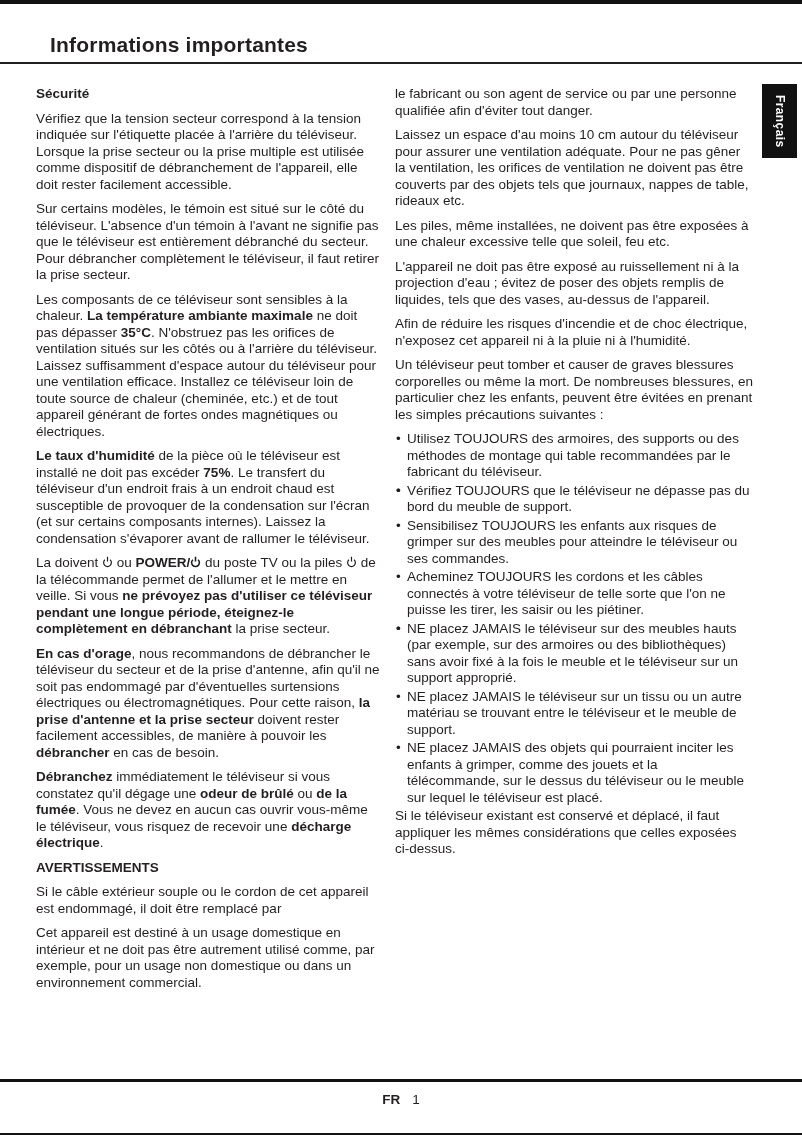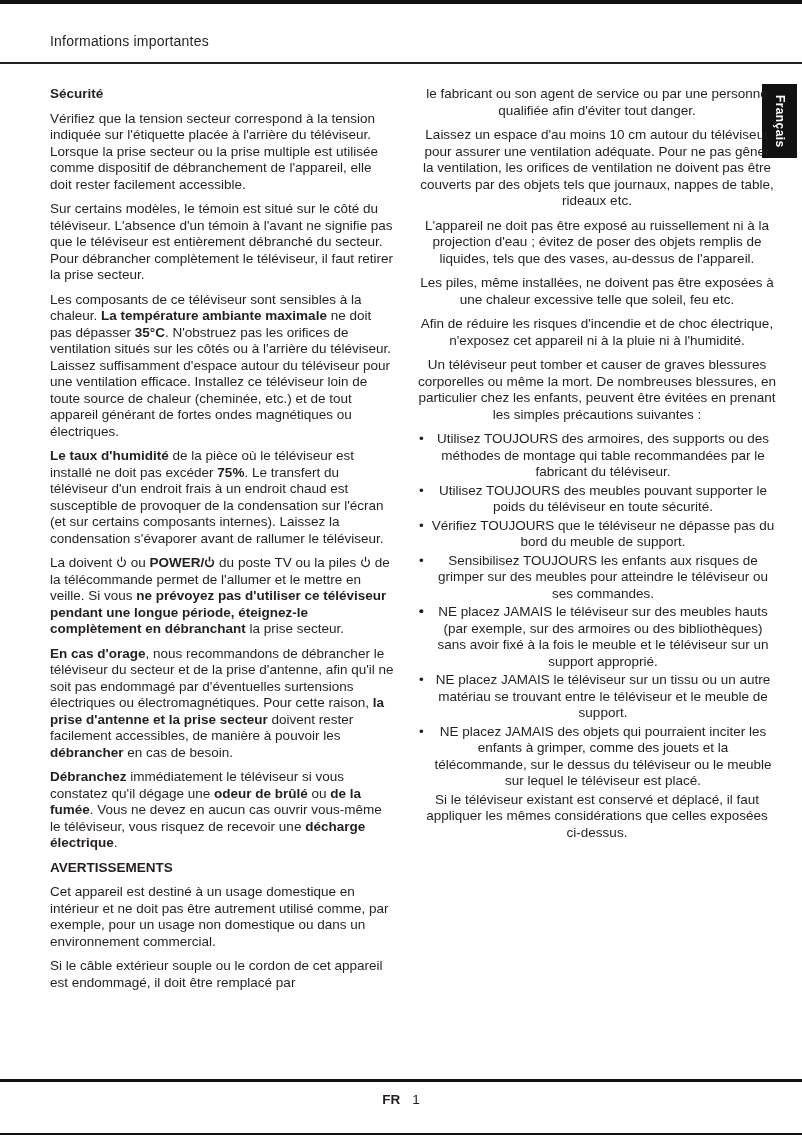--- a/index.html
+++ b/index.html
@@ -3,35 +3,35 @@
 <meta charset="utf-8">
 <style>
   html,body{margin:0;padding:0;}
   body{
     width:802px;height:1138px;position:relative;background:#ffffff;
     font-family:"Liberation Sans",sans-serif;color:#231f20;overflow:hidden;
   }
   .top-border{position:absolute;top:0;left:0;right:0;height:4px;background:#111;}
   .page-title{
     position:absolute;top:33px;left:50px;margin:0;
-    font-size:14px;font-weight:400;letter-spacing:0.2px;color:#231f20;
+    font-size:21px;font-weight:700;letter-spacing:0.2px;color:#231f20;
   }
   .title-rule{position:absolute;top:62px;left:0;right:0;height:2px;background:#231f20;}
   .lang-tab{
     position:absolute;top:84px;right:5px;width:35px;height:74px;background:#111;
     display:flex;align-items:center;justify-content:center;
   }
   .lang-tab span{
     writing-mode:vertical-rl;color:#fff;font-size:12px;font-weight:700;letter-spacing:0.4px;
   }
   .columns{
-    position:absolute;top:86px;left:50px;display:flex;gap:23px;
+    position:absolute;top:86px;left:36px;display:flex;gap:14px;
   }
   .col{width:345px;font-size:13.5px;line-height:16.5px;}
-  .col.colR{width:358px;text-align:center;}
+  .col.colR{width:358px;}
   .col p{margin:0 0 8px 0;}
   .col h3{margin:0 0 8px 0;font-size:13.5px;line-height:16.5px;font-weight:700;}
   .col p.bullet{margin:2px 0;padding-left:12px;position:relative;}
   .col .marker{position:absolute;left:1px;top:0;}
   .b{font-weight:700;}
   svg.pwr{width:11px;height:12px;vertical-align:-1px;}
   svg.pwr path{stroke:#231f20;stroke-width:2.6;fill:none;}
   svg.pwr.bold path{stroke-width:3.4;}
   .footer-rule{position:absolute;top:1079px;left:0;right:0;height:3px;background:#111;}
   .footer-text{
@@ -65,35 +65,35 @@
         </svg><span> ou </span><span class="b">POWER/</span><svg viewBox="0 0 24 26" class="pwr bold">
           <path d="M17.69 8.18 A8.5 8.5 0 1 1 6.31 8.18"></path>
           <path d="M12 1.5 L12 12"></path>
         </svg><span> du poste TV ou la piles </span><svg viewBox="0 0 24 26" class="pwr">
           <path d="M17.69 8.18 A8.5 8.5 0 1 1 6.31 8.18"></path>
           <path d="M12 1.5 L12 12"></path>
         </svg><span> de la télécommande permet de l'allumer et le mettre en veille. Si vous </span><span class="b">ne prévoyez pas d'utiliser ce téléviseur pendant une longue période, éteignez-le complètement en débranchant</span><span> la prise secteur.</span></p>
       <p><span class="b">En cas d'orage</span><span>, nous recommandons de débrancher le téléviseur du secteur et de la prise d'antenne, afin qu'il ne soit pas endommagé par d'éventuelles surtensions électriques ou électromagnétiques. Pour cette raison, </span><span class="b">la prise d'antenne et la prise secteur</span><span> doivent rester facilement accessibles, de manière à pouvoir les </span><span class="b">débrancher</span><span> en cas de besoin.</span></p>
       <p><span class="b">Débranchez</span><span> immédiatement le téléviseur si vous constatez qu'il dégage une </span><span class="b">odeur de brûlé</span><span> ou </span><span class="b">de la fumée</span><span>. Vous ne devez en aucun cas ouvrir vous-même le téléviseur, vous risquez de recevoir une </span><span class="b">décharge électrique</span><span>.</span></p>
       <h3><span class="b">AVERTISSEMENTS</span></h3>
+      <p><span>Si le câble extérieur souple ou le cordon de cet appareil est endommagé, il doit être remplacé par</span></p>
       <p><span>Cet appareil est destiné à un usage domestique en intérieur et ne doit pas être autrement utilisé comme, par exemple, pour un usage non domestique ou dans un environnement commercial.</span></p>
-      <p><span>Si le câble extérieur souple ou le cordon de cet appareil est endommagé, il doit être remplacé par</span></p>
     </div>
   <div class="col colR">
       <p><span>le fabricant ou son agent de service ou par une personne qualifiée afin d'éviter tout danger.</span></p>
       <p><span>Laissez un espace d'au moins 10 cm autour du téléviseur pour assurer une ventilation adéquate. Pour ne pas gêner la ventilation, les orifices de ventilation ne doivent pas être couverts par des objets tels que journaux, nappes de table, rideaux etc.</span></p>
+      <p><span>Les piles, même installées, ne doivent pas être exposées à une chaleur excessive telle que soleil, feu etc.</span></p>
       <p><span>L'appareil ne doit pas être exposé au ruissellement ni à la projection d'eau ; évitez de poser des objets remplis de liquides, tels que des vases, au-dessus de l'appareil.</span></p>
-      <p><span>Les piles, même installées, ne doivent pas être exposées à une chaleur excessive telle que soleil, feu etc.</span></p>
       <p><span>Afin de réduire les risques d'incendie et de choc électrique, n'exposez cet appareil ni à la pluie ni à l'humidité.</span></p>
       <p><span>Un téléviseur peut tomber et causer de graves blessures corporelles ou même la mort. De nombreuses blessures, en particulier chez les enfants, peuvent être évitées en prenant les simples précautions suivantes :</span></p>
       <p class="bullet"><span class="marker">•</span><span>Utilisez TOUJOURS des armoires, des supports ou des méthodes de montage qui table recommandées par le fabricant du téléviseur.</span></p>
-      <p class="bullet"><span class="marker">•</span><span>Utilisez TOUJOURS des meubles pouvant supporter le poids du téléviseur en toute sécurité.</span></p>
+      <p class="bullet"><span class="marker">•</span></p>
       <p class="bullet"><span class="marker">•</span><span>Vérifiez TOUJOURS que le téléviseur ne dépasse pas du bord du meuble de support.</span></p>
       <p class="bullet"><span class="marker">•</span><span>Sensibilisez TOUJOURS les enfants aux risques de grimper sur des meubles pour atteindre le téléviseur ou ses commandes.</span></p>
-      <p class="bullet"><span class="marker">•</span></p>
+      <p class="bullet"><span class="marker">•</span><span>Acheminez TOUJOURS les cordons et les câbles connectés à votre téléviseur de telle sorte que l'on ne puisse les tirer, les saisir ou les piétiner.</span></p>
       <p class="bullet"><span class="marker">•</span></p>
       <p class="bullet"><span class="marker">•</span><span>NE placez JAMAIS le téléviseur sur des meubles hauts (par exemple, sur des armoires ou des bibliothèques) sans avoir fixé à la fois le meuble et le téléviseur sur un support approprié.</span></p>
       <p class="bullet"><span class="marker">•</span><span>NE placez JAMAIS le téléviseur sur un tissu ou un autre matériau se trouvant entre le téléviseur et le meuble de support.</span></p>
       <p class="bullet"><span class="marker">•</span><span>NE placez JAMAIS des objets qui pourraient inciter les enfants à grimper, comme des jouets et la télécommande, sur le dessus du téléviseur ou le meuble sur lequel le téléviseur est placé.</span></p>
       <p><span>Si le téléviseur existant est conservé et déplacé, il faut appliquer les mêmes considérations que celles exposées ci-dessus.</span></p>
     </div>
 </div>
 
 <div class="footer-rule"></div>
 <div class="footer-text">

